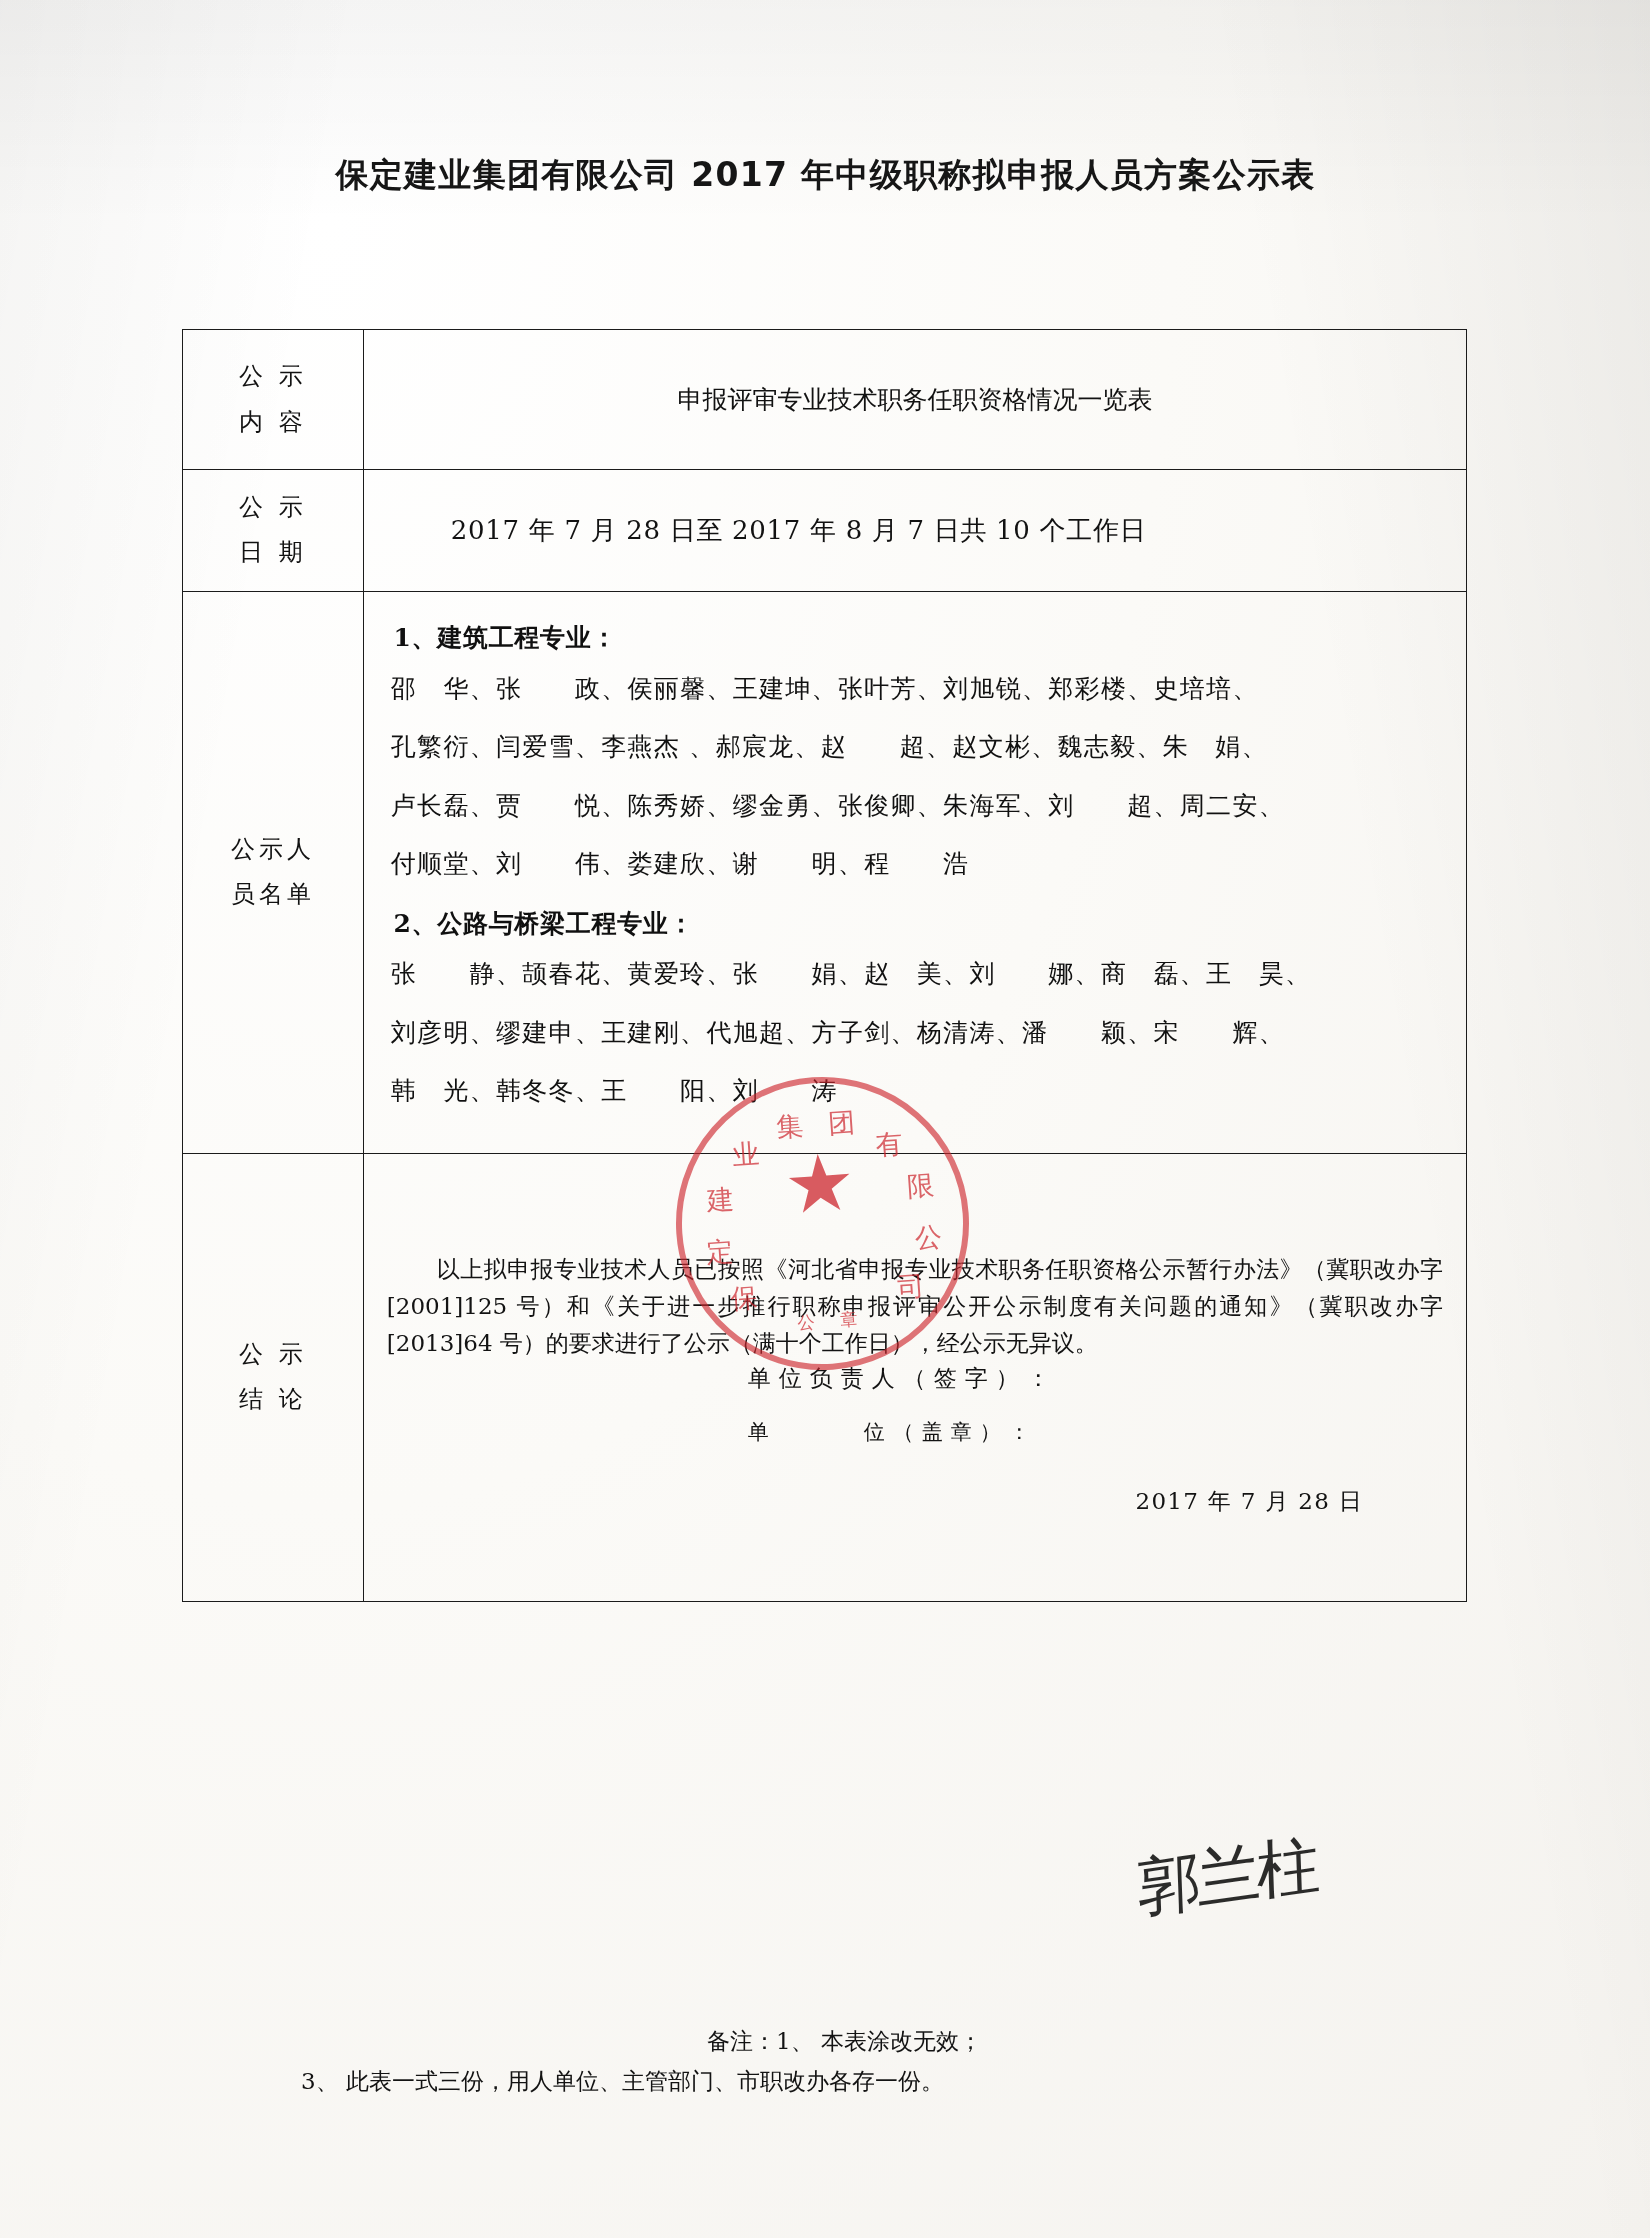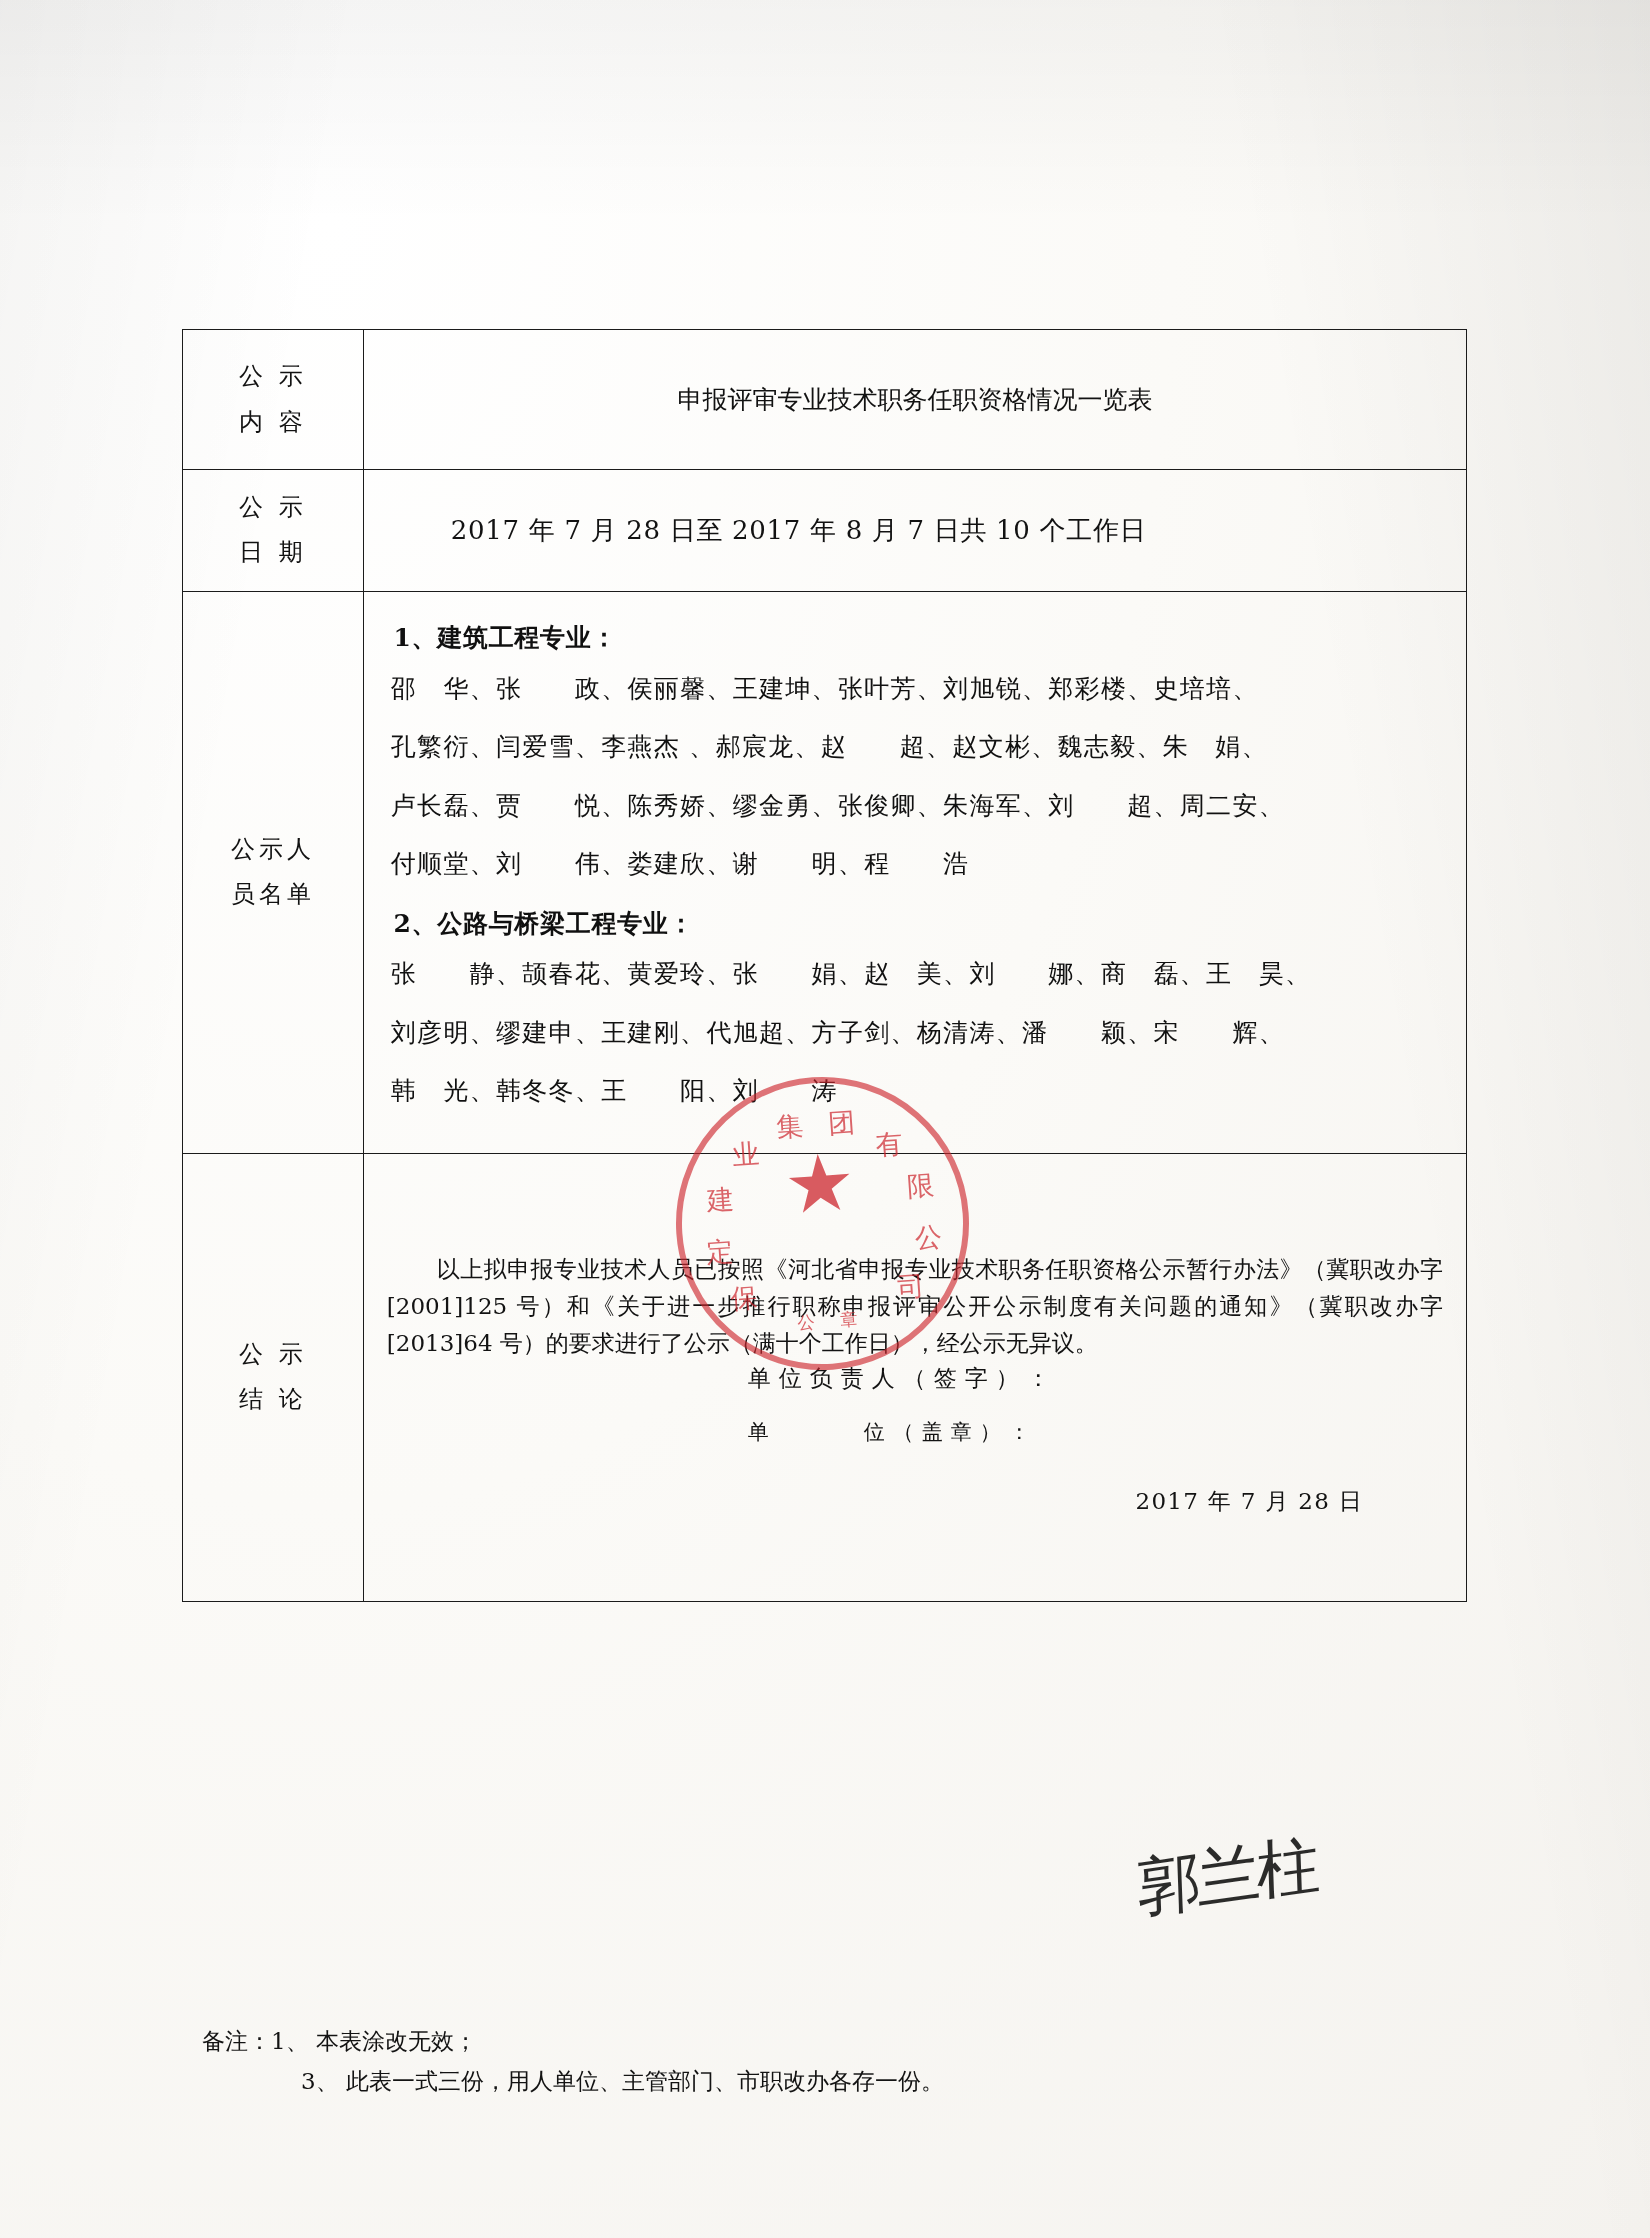--- a/index.html
+++ b/index.html
@@ -215,29 +215,30 @@
 
   .notes {
     position: absolute;
     left: 201px;
     top: 2021px;
     width: 1271px;
     font-size: 23px;
     line-height: 1.75;
     color: #131313;
   }
-  .notes .n1 { margin-left: 1px; }
+  .notes .n1 { margin-left: 16px; text-align: center; }
   .notes .n2, .notes .n3 { margin-left: 100px; }
 </style>
 </head>
 <body>
 
 <div class="page">
   <div class="paper-shade"></div>
 
+  <div class="title">保定建业集团有限公司 2017 年中级职称拟申报人员方案公示表</div>
 
   <table class="main">
     <tbody>
         <tr class="row-content">
       <td class="label-cell">
         <div>公 示</div>
         <div>内 容</div>
       </td>
       <td class="content-cell">申报评审专业技术职务任职资格情况一览表</td>
     </tr>

